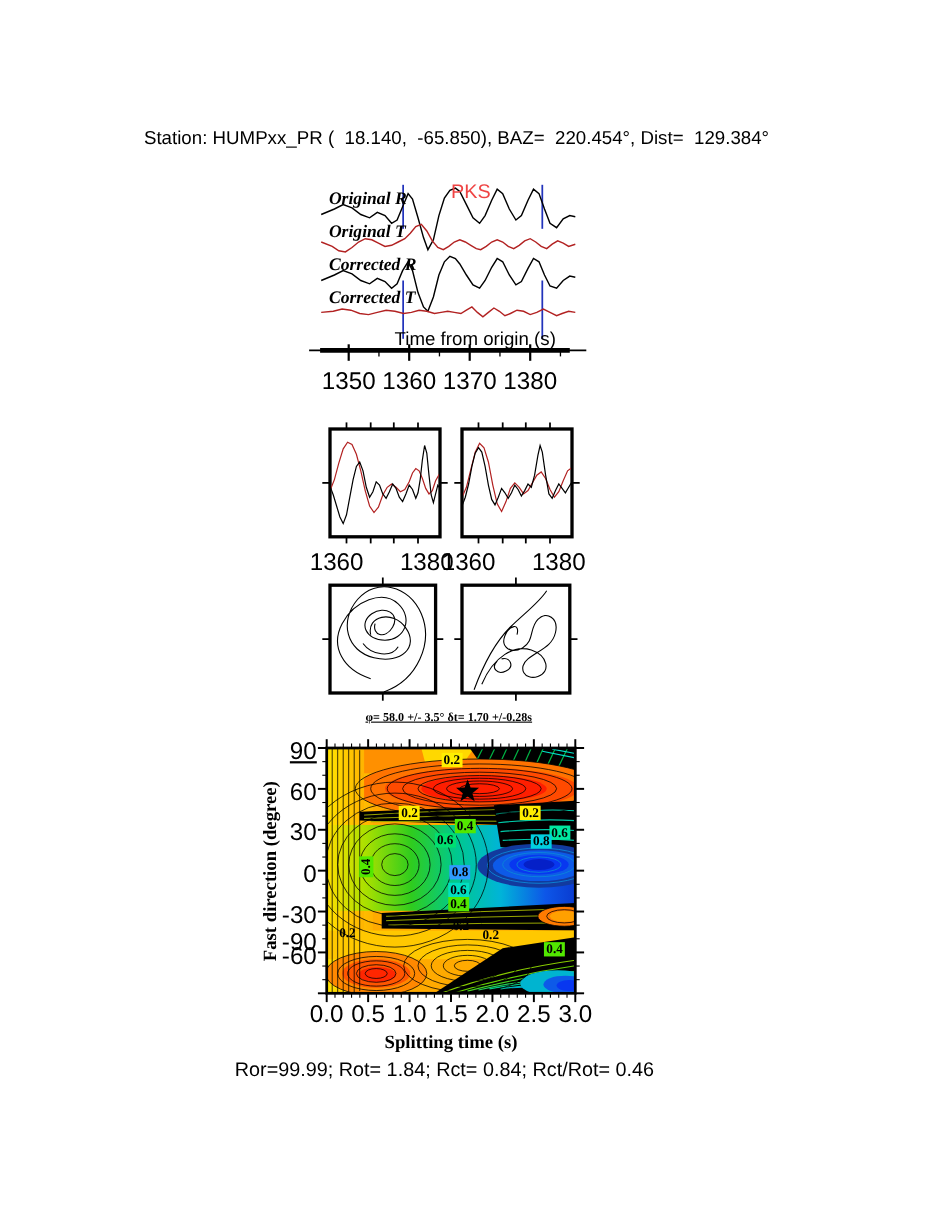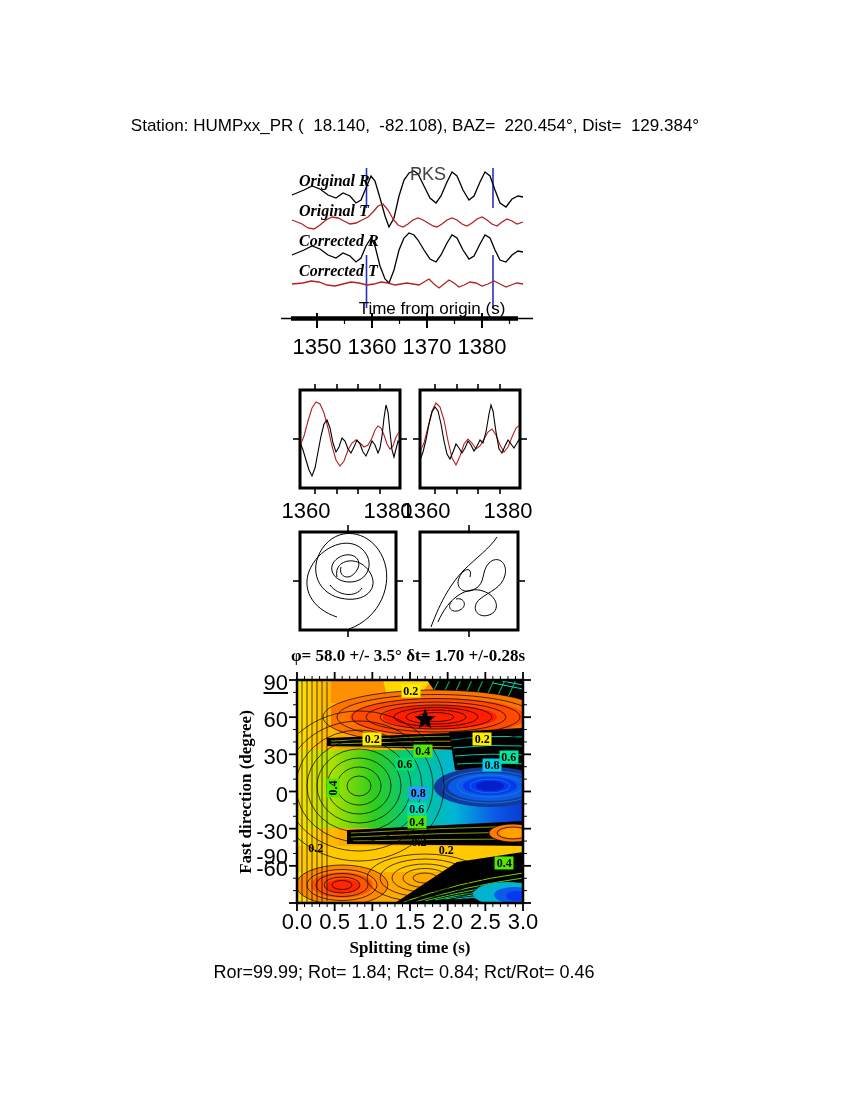--- a/index.html
+++ b/index.html
@@ -6,38 +6,38 @@
   .page{position:relative;width:850px;height:1100px;background:#ffffff;overflow:hidden;
         font-family:"Liberation Sans",sans-serif;color:#000;}
   .abs{position:absolute;}
   .pre{white-space:pre;}
   .hline{font-size:17px;letter-spacing:0px;}
   .ctr{transform:translateX(-50%);}
   .num{font-size:22px;white-space:pre;}
   .rgt{transform:translateX(-100%);}
   .serifb{font-family:"Liberation Serif",serif;font-weight:bold;}
   .tracelab{font-size:16px;font-style:italic;}
-  .pks{font-size:18px;color:#404040;}
+  .pks{font-size:18px;color:#ef4444;}
   .axtitle{font-size:17px;}
-  .ctitle{font-size:17px;white-space:pre;}
+  .ctitle{font-size:11px;white-space:pre;text-decoration:underline;}
   .xlab,.ylab{font-size:17px;white-space:pre;}
   .ylab{transform:translate(-50%,-50%) rotate(-90deg);}
   .footer{font-size:18px;white-space:pre;}
   .chip{font-family:"Liberation Serif",serif;font-weight:bold;font-size:12px;line-height:13px;
         padding:0 2px;transform:translate(-50%,-50%);color:#000;}
   .chip.rot{transform:translate(-50%,-50%) rotate(-90deg);}
   .chip.bare{background:transparent !important;}
   svg{display:block;}
 </style>
 </head>
 <body>
 
 <div class="page" id="page">
 
-  <div class="abs hline pre ctr" style="left:415px;top:116px;">Station: HUMPxx_PR (  18.140,  -82.108), BAZ=  220.454°, Dist=  129.384°</div>
+  <div class="abs hline pre ctr" style="left:415px;top:116px;">Station: HUMPxx_PR (  18.140,  -65.850), BAZ=  220.454°, Dist=  129.384°</div>
 
   <svg class="abs" style="left:297px;top:680px;" width="226" height="223" viewBox="0 0 226 223">
     <defs>
       <clipPath id="cp">
           <rect width="226" height="223"></rect>
         </clipPath>
       <linearGradient id="gmid" x1="0" y1="0" x2="1" y2="0">
         <stop offset="0" stop-color="#ffdf00"></stop>
           <stop offset="0.16" stop-color="#a8e000"></stop>
         <stop offset="0.34" stop-color="#2fcc1e"></stop>

